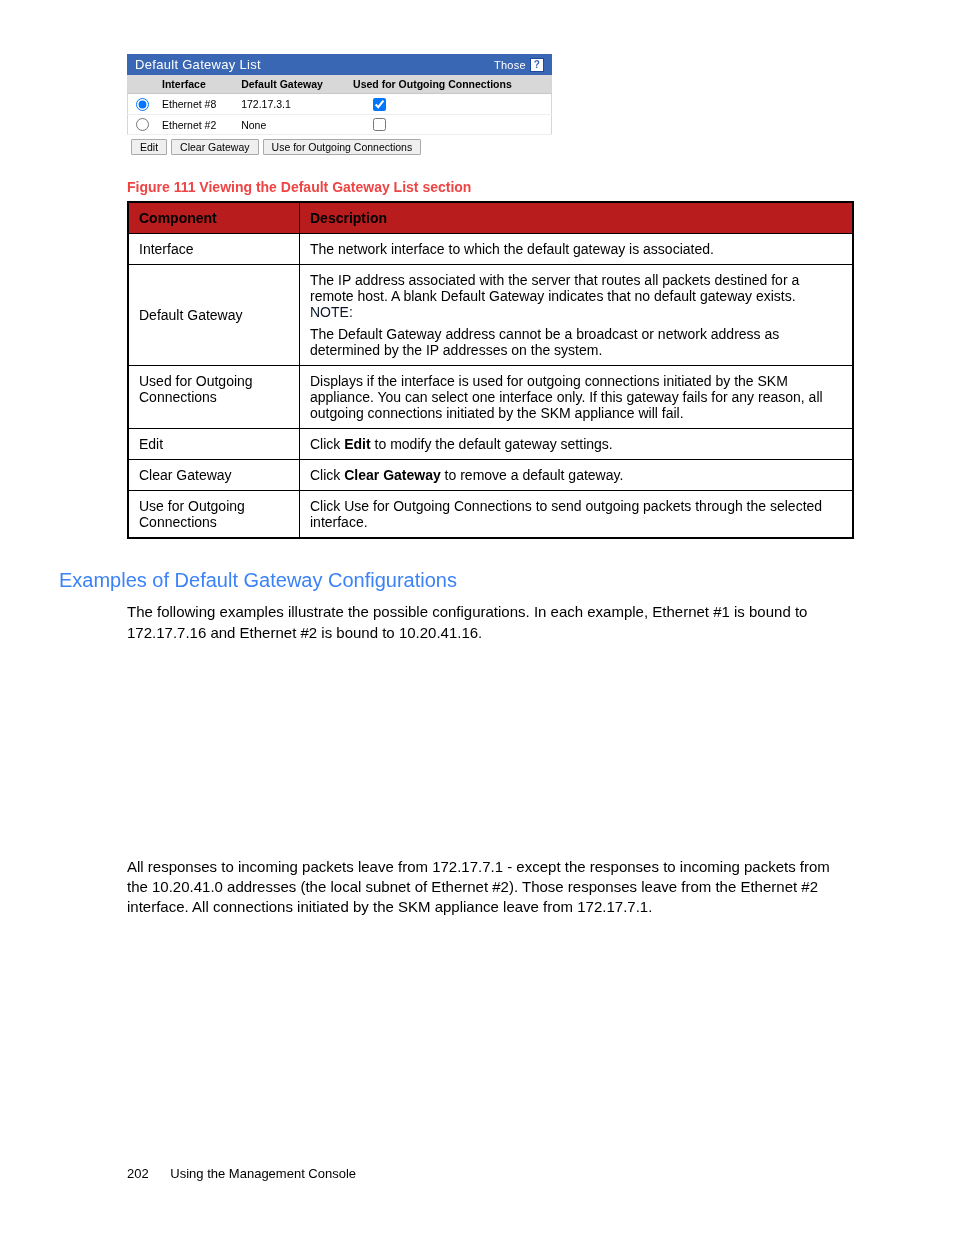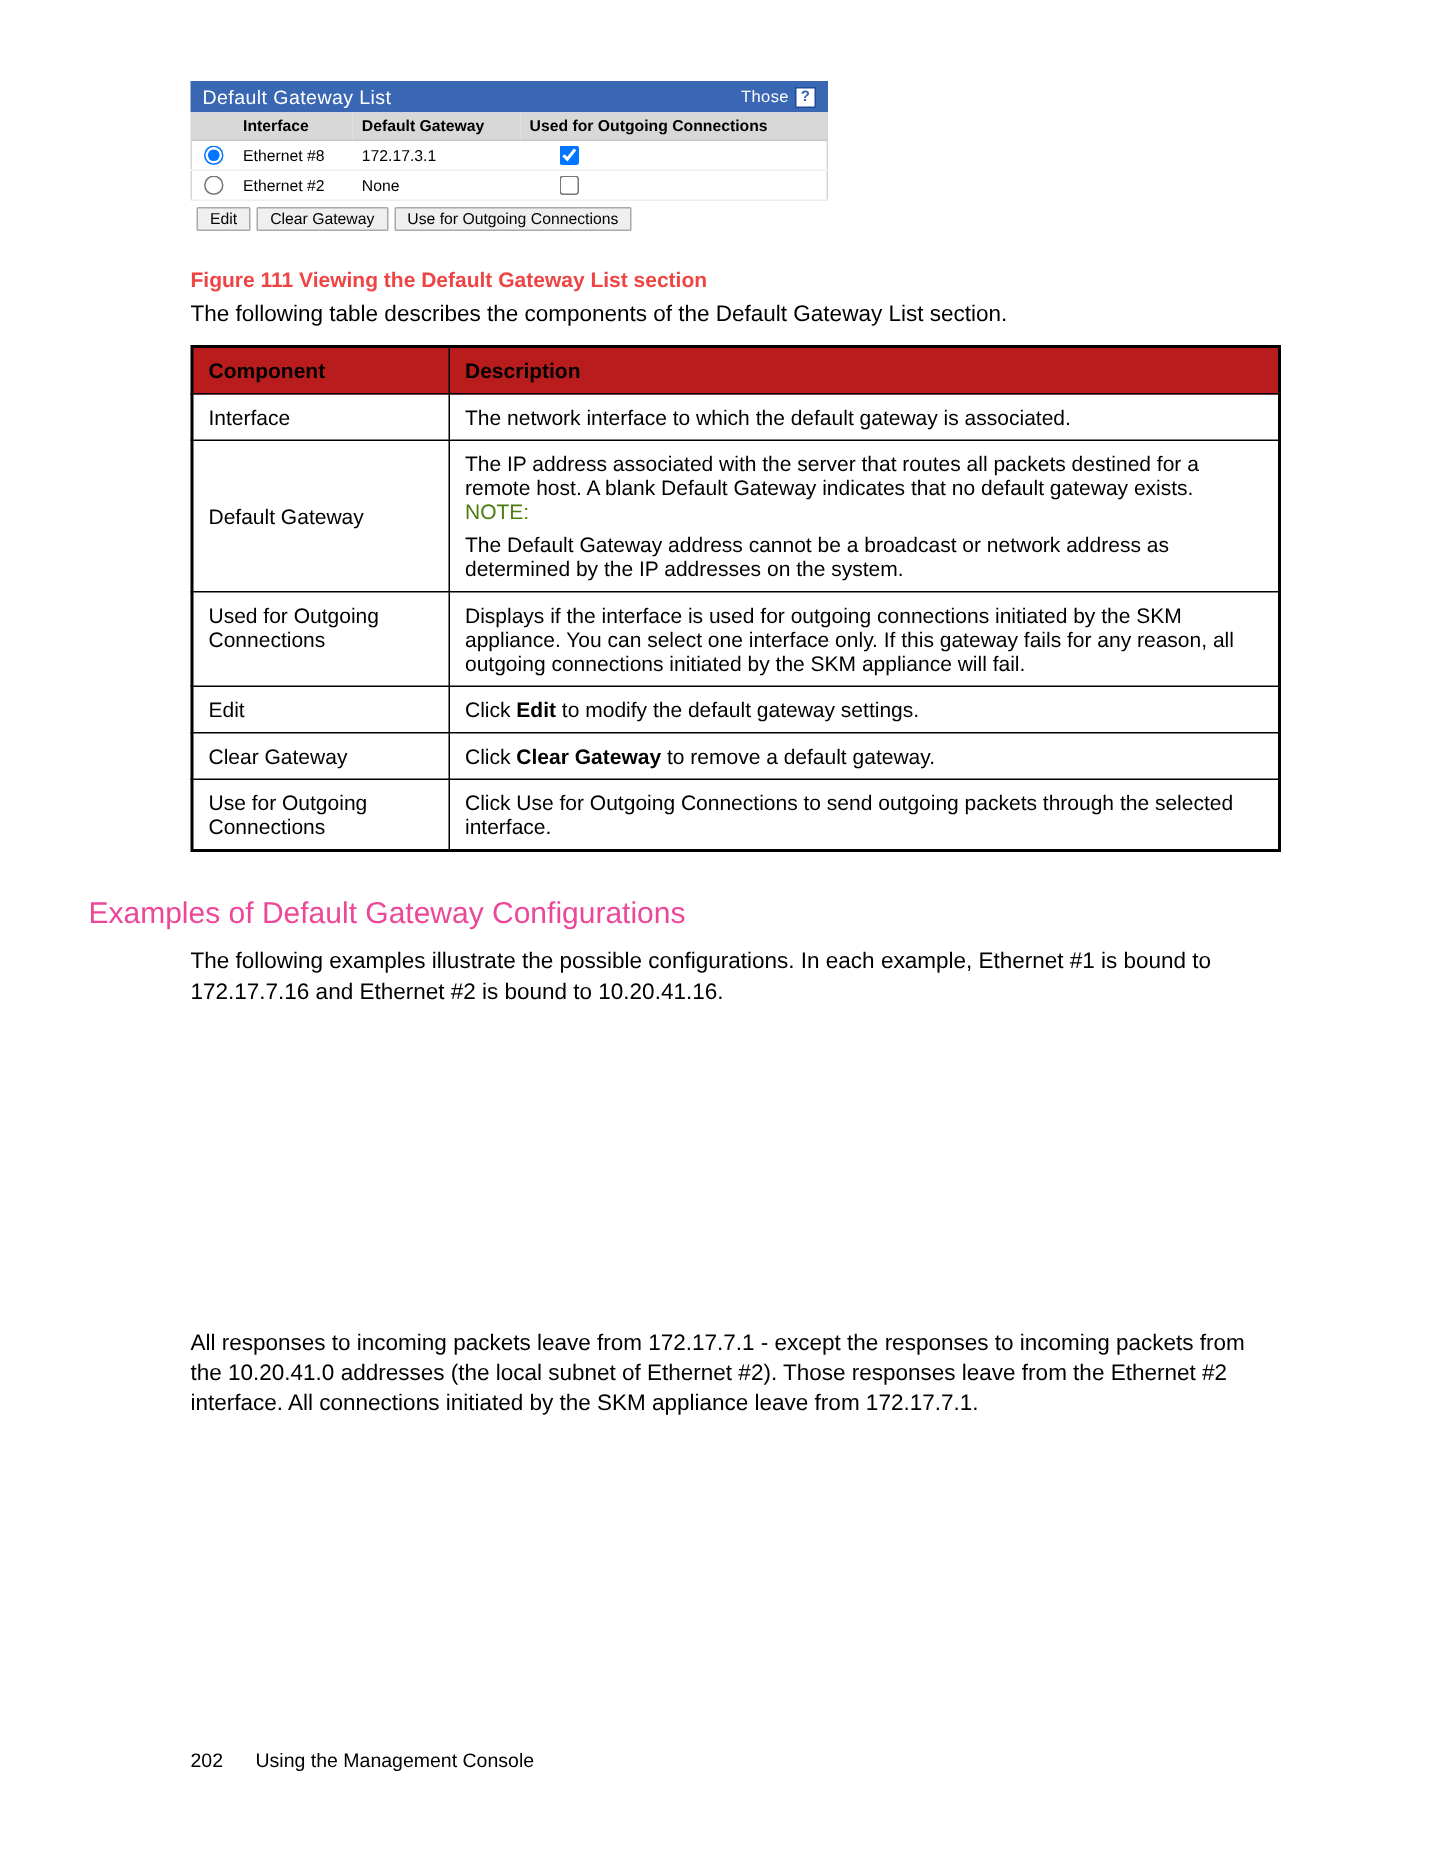--- a/index.html
+++ b/index.html
@@ -122,25 +122,25 @@
     text-align: left;
     font-weight: 300;
   }
   .comp-table th {
     font-weight: bold;
     background: #b91c1c;
   }
   .comp-table thead tr { border-top: 2px solid #000; }
   .comp-table tbody tr:last-child td { border-bottom: 2px solid #000; }
   .comp-table { border: 2px solid #000; }
-  .note-label { color: #4d7c0f; font-weight: 400; }
+  .note-label { color: #0f172a; font-weight: 400; }
   .bold { font-weight: bold; }
   
   .section-heading {
-    color: #ec4899;
+    color: #3b82f6;
     font-size: 20px;
     font-weight: 300;
     margin: 30px 0 10px -68px;
   }
   .example-spacer { height: 200px; }
   .page-footer {
     position: absolute;
     bottom: 54px;
     left: 127px;
     font-size: 13px;
@@ -187,21 +187,20 @@
     </table>
     <div class="gw-buttons">
       <button>Edit</button>
       <button>Clear Gateway</button>
       <button>Use for Outgoing Connections</button>
     </div>
   </div>
 
   <div class="content">
     <div class="fig-caption">Figure 111 Viewing the Default Gateway List section</div>
-    <div class="body-text">The following table describes the components of the Default Gateway List section.</div>
 
     <table class="comp-table">
       <thead>
         <tr>
           <th style="width:150px">Component</th>
           <th>Description</th>
         </tr>
       </thead>
       <tbody>
         <tr>

